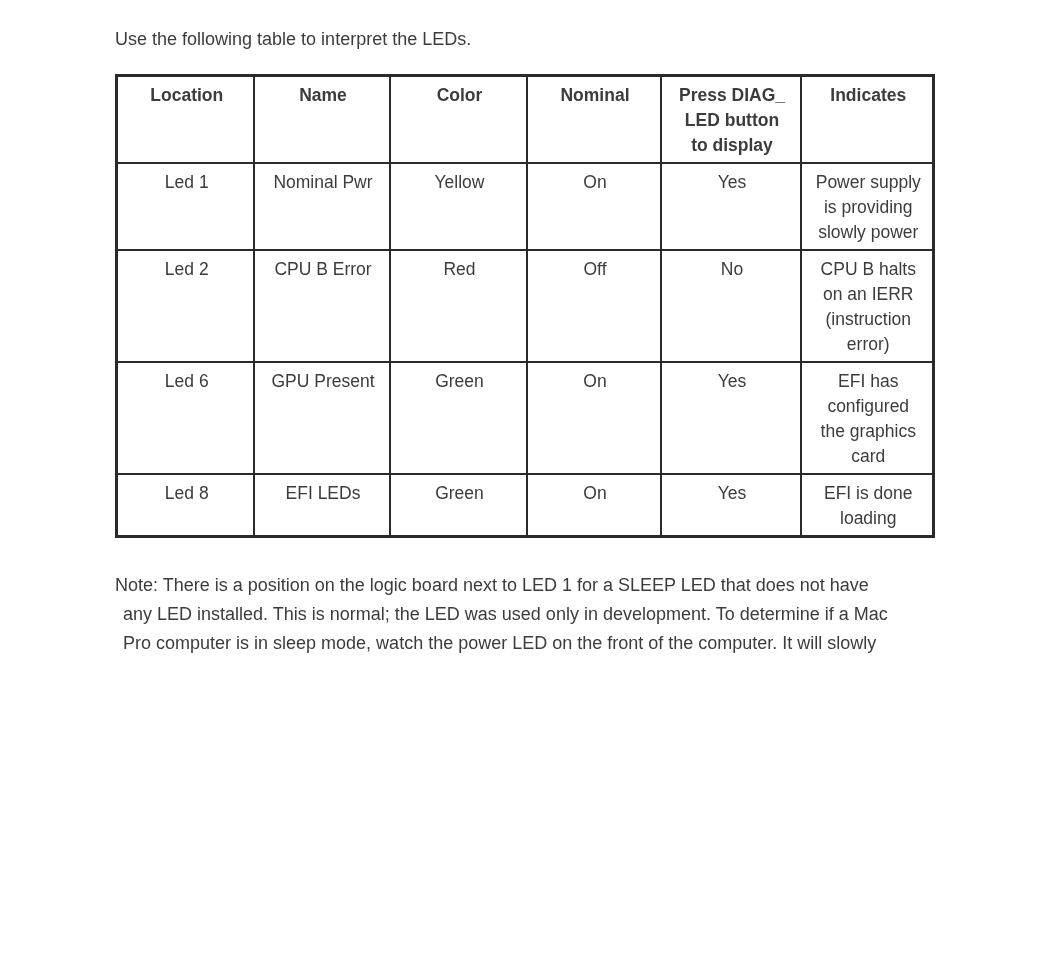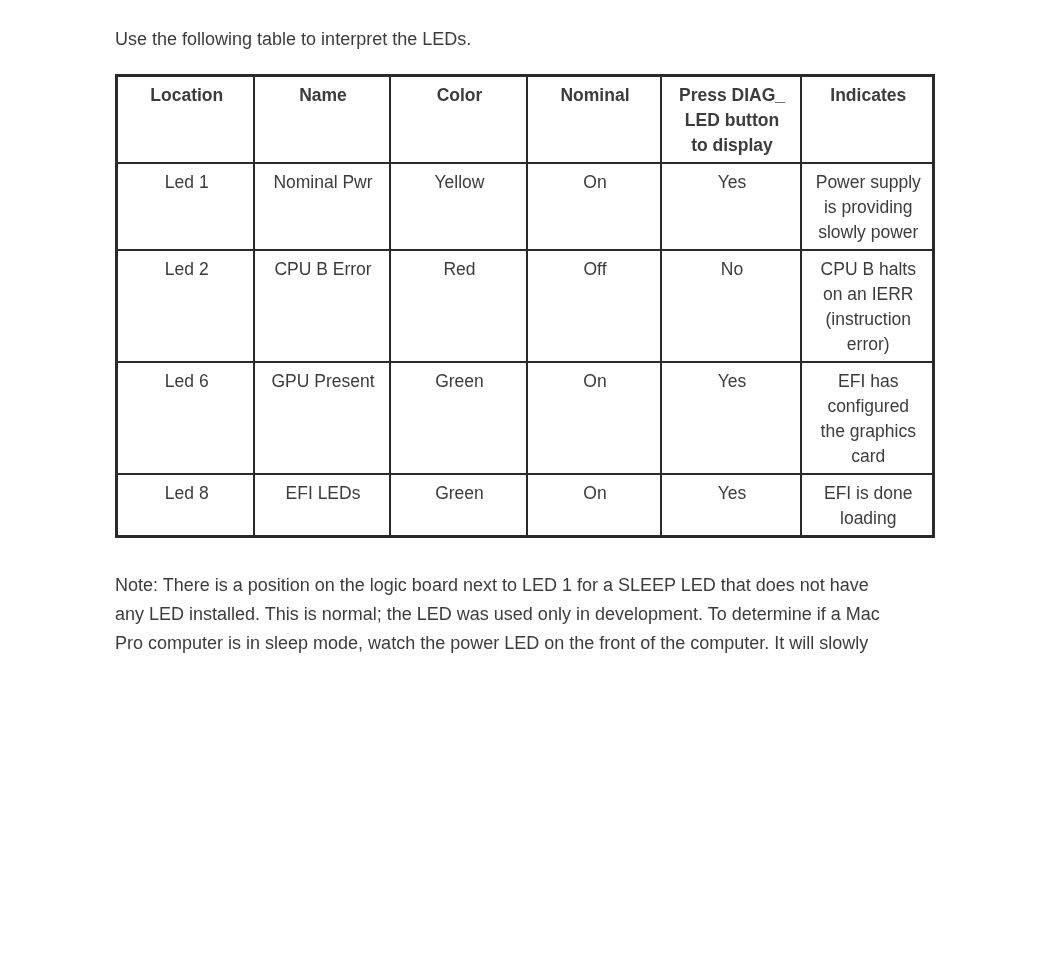--- a/index.html
+++ b/index.html
@@ -51,20 +51,21 @@
     margin: 33px 0 0 0;
     font-size: 18px;
     line-height: 29px;
     color: #3c3c3c;
   }
   .note .bold {
     font-weight: normal;
   }
   .note .line {
     display: block;
+    margin-left: 8px;
   }
 </style>
 </head>
 <body>
 
 <div class="page">
 
   <p class="intro">Use the following table to interpret the LEDs.</p>
 
   <table class="led-table">

